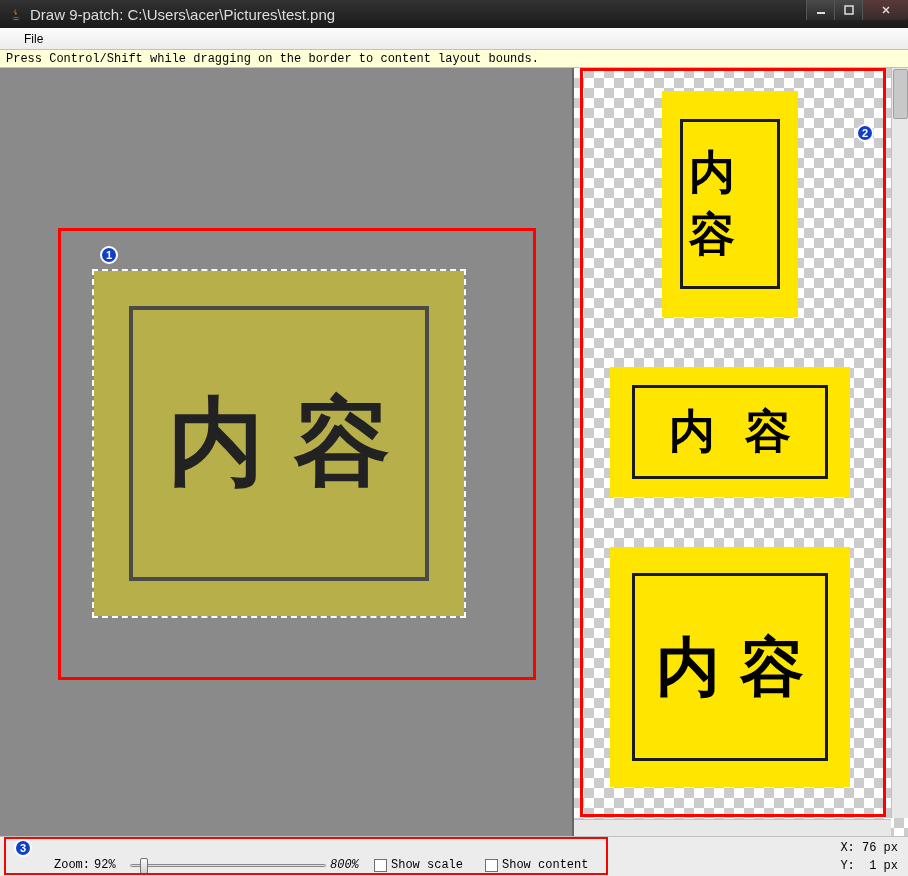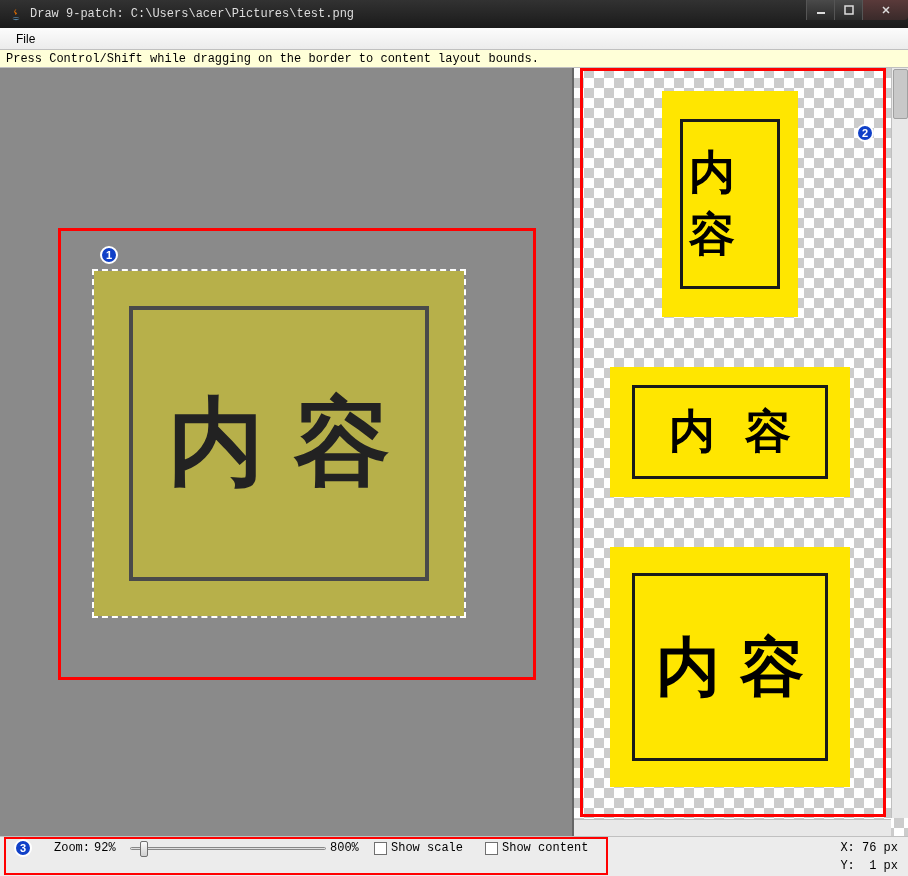--- a/index.html
+++ b/index.html
@@ -1,25 +1,25 @@
 <!DOCTYPE html>
 <html><head>
 <meta charset="utf-8">
 <style>
   * { box-sizing: border-box; margin: 0; padding: 0; }
   body { width: 908px; height: 876px; font-family: "Microsoft Sans Serif", Arial, sans-serif; font-size: 12px; background: #000; overflow: hidden; }
   .titlebar { height: 28px; background: linear-gradient(to bottom, #323232, #1a1a1a); display: flex; align-items: center; color: #fff; padding-left: 8px; position: relative; }
   .titlebar-icon { width: 16px; height: 16px; margin-right: 6px; display: flex; align-items: center; justify-content: center; }
   .titlebar-icon svg { width: 14px; height: 14px; }
-  .titlebar-text { font-size: 12px; color: #ddd; font-family: Liberation Mono, monospace; }
+  .titlebar-text { font-size: 15px; color: #ddd; }
   .win-buttons { position: absolute; right: 0; top: 0; display: flex; height: 20px; }
   .win-btn { width: 28px; height: 20px; display: flex; align-items: center; justify-content: center; color: #ccc; font-size: 10px; background: linear-gradient(to bottom, #4a4a4a, #2a2a2a); border-left: 1px solid #555; cursor: pointer; }
   .win-btn.close { width: 46px; background: linear-gradient(to bottom, #5a3a3a, #3a2a2a); border-bottom-right-radius: 4px; }
   .win-btn svg { width: 10px; height: 10px; }
-  .menubar { height: 22px; background: linear-gradient(to bottom, #fcfcfc, #ececec); border-bottom: 1px solid #c0c0c0; display: flex; align-items: center; padding-left: 8px; }
+  .menubar { height: 22px; background: linear-gradient(to bottom, #fcfcfc, #ececec); border-bottom: 1px solid #c0c0c0; display: flex; align-items: center; padding-left: 16px; }
   .menu-item { padding: 2px 8px; font-size: 12px; cursor: pointer; }
   .hintbar { height: 18px; background: #ffffd8; border-bottom: 1px solid #c0c0c0; padding: 2px 6px; font-family: "Courier New", monospace; font-size: 12px; }
   .workspace { height: 768px; display: flex; background: #888; position: relative; }
   .left-pane { flex: 0 0 574px; height: 100%; background: #8a8a8a; position: relative; border-right: 2px solid #666; }
   .right-pane { flex: 1; height: 100%; position: relative; overflow: hidden; }
   .checker {
     background-color: #fff;
     background-image:
       linear-gradient(45deg, #ccc 25%, transparent 25%),
       linear-gradient(-45deg, #ccc 25%, transparent 25%),
@@ -40,28 +40,28 @@
   }
   .canvas-inner { position: absolute; left: 35px; top: 35px; right: 35px; bottom: 35px; border: 4px solid #4a4a4a; display: flex; align-items: center; justify-content: center; }
   .canvas-inner .glyph { font-family: "SimSun", serif; font-size: 96px; color: #222; letter-spacing: 30px; padding-left: 30px; font-weight: bold; }
   .preview-patch { background: #ffe600; position: absolute; }
   .preview-inner { border: 3px solid #1a1a1a; position: absolute; display: flex; align-items: center; justify-content: center; }
   .preview-inner .glyph { font-family: "SimSun", serif; color: #000; font-weight: bold; }
   .annot { position: absolute; border: 3px solid #ff0000; pointer-events: none; z-index: 50; }
   .annot-badge { position: absolute; width: 18px; height: 18px; border-radius: 50%; background: #1040c8; color: #fff; font-size: 11px; font-weight: bold; display: flex; align-items: center; justify-content: center; border: 2px solid #fff; z-index: 60; }
   .footer { height: 40px; background: #ececec; border-top: 1px solid #c0c0c0; position: relative; display: flex; }
   .annot-footer { position: absolute; border: 2px solid #ff0000; pointer-events: none; z-index: 50; }
-  .controls-left { display: flex; flex-direction: column; padding: 2px 4px; width: 614px; font-family: "Courier New", monospace; font-size: 12px; }
+  .controls-left { display: flex; flex-direction: column; padding: 2px 4px; width: 614px; font-family: "Courier New", monospace; font-size: 12px; justify-content: flex-end; }
   .ctrl-row { display: flex; align-items: center; height: 18px; gap: 4px; }
   .ctrl-label { width: 86px; text-align: right; }
   .ctrl-val { width: 32px; }
   .slider { width: 196px; height: 14px; position: relative; }
   .slider-track { position: absolute; left: 0; right: 0; top: 6px; height: 3px; background: #e0e0e0; border: 1px solid #888; border-radius: 2px; }
   .slider-thumb { position: absolute; top: 0; width: 8px; height: 16px; background: linear-gradient(to bottom, #fafafa, #d0d0d0); border: 1px solid #707070; border-radius: 2px; }
-  .ctrl-end { width: 34px; }
+  .ctrl-end { width: 34px; font-style: italic; }
   .chk { display: flex; align-items: center; gap: 4px; margin-left: 6px; }
   .chk .box { width: 13px; height: 13px; border: 1px solid #707070; background: #fff; }
   .coords { position: absolute; right: 10px; top: 2px; text-align: right; font-family: "Courier New", monospace; font-size: 12px; line-height: 18px; }
 </style>
 </head>
 <body>
 
 <div class="titlebar">
   <span class="titlebar-icon">
     <svg viewBox="0 0 16 16">

